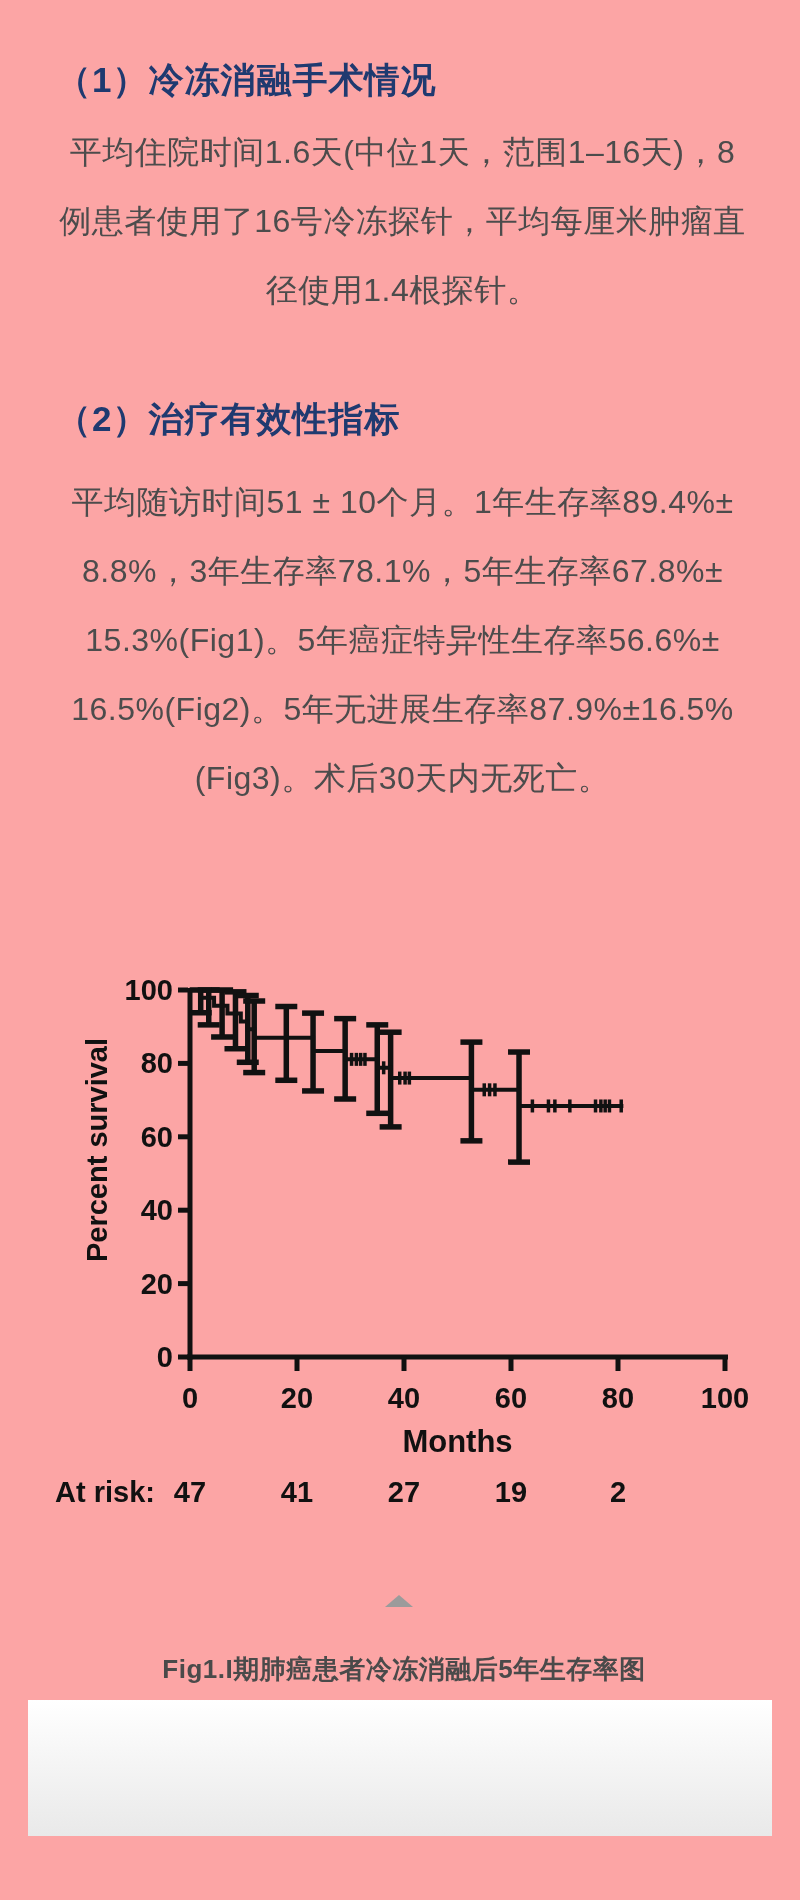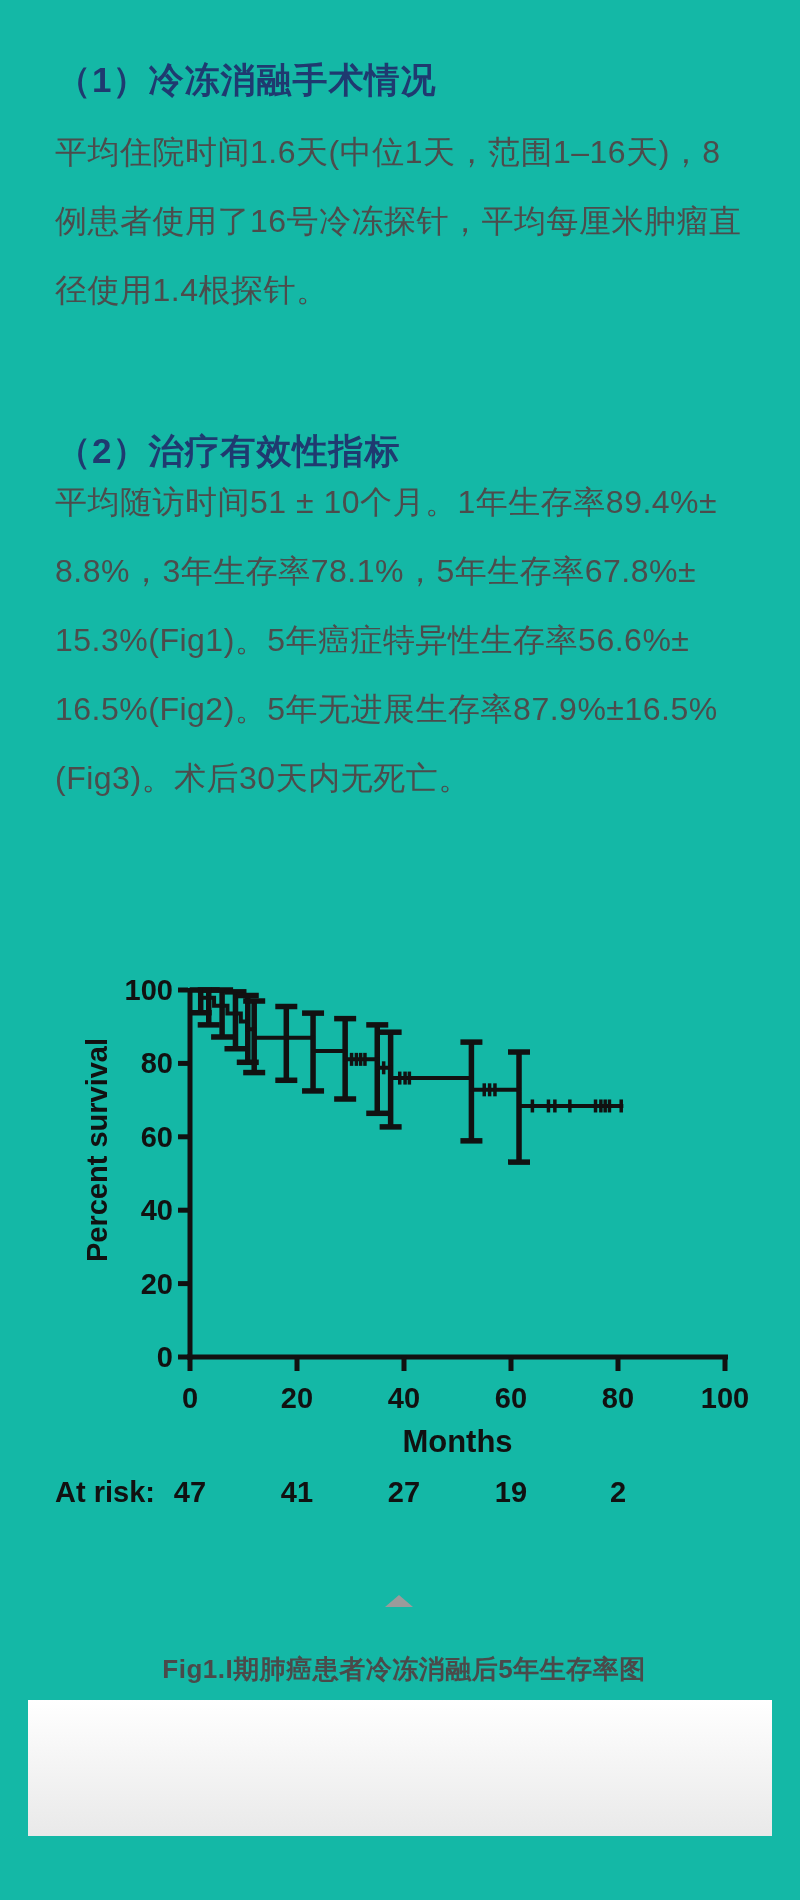--- a/index.html
+++ b/index.html
@@ -1,31 +1,31 @@
 <!DOCTYPE html>
 <html><head>
 <meta charset="utf-8">
 <style>
   html,body { margin:0; padding:0; background:#ffffff; }
   .page {
     position:relative; width:800px; height:1900px; margin:0 auto;
-    background:#14b8a6; overflow:hidden;
+    background:#fca5a5; overflow:hidden;
     font-family:"Liberation Sans","DejaVu Sans",sans-serif;
   }
   .sec-heading {
     position:absolute; left:56px; width:720px;
     font-size:35px; font-weight:800; letter-spacing:1px;
     color:#1f3a70; white-space:pre-line;
   }
   .sec-heading.h1 { top:57px; }
-  .sec-heading.h2 { top:428px; }
+  .sec-heading.h2 { top:396px; }
   .sec-body {
     position:absolute; left:55px; width:695px;
     font-size:32px; font-weight:400; color:#4c4c4c;
-    line-height:69px; letter-spacing:0.5px; white-space:pre-line;
+    line-height:69px; letter-spacing:0.5px; white-space:pre-line;text-align:center;
   }
   .sec-body.b1 { top:118px; }
   .sec-body.b2 { top:468px; }
   .chart-svg { position:absolute; left:0; top:0; width:800px; height:1900px; }
   .collapse-triangle {
     position:absolute; left:385px; top:1595px;
     width:0; height:0;
     border-left:14px solid transparent;
     border-right:14px solid transparent;
     border-bottom:12px solid #9b9b9b;

